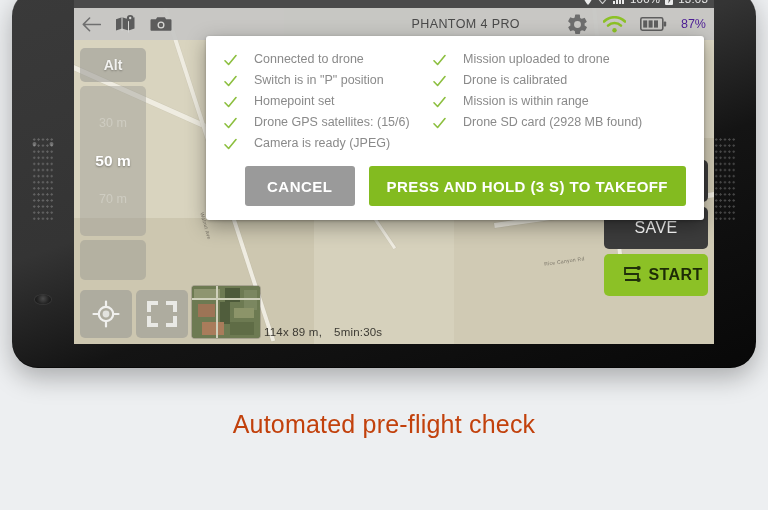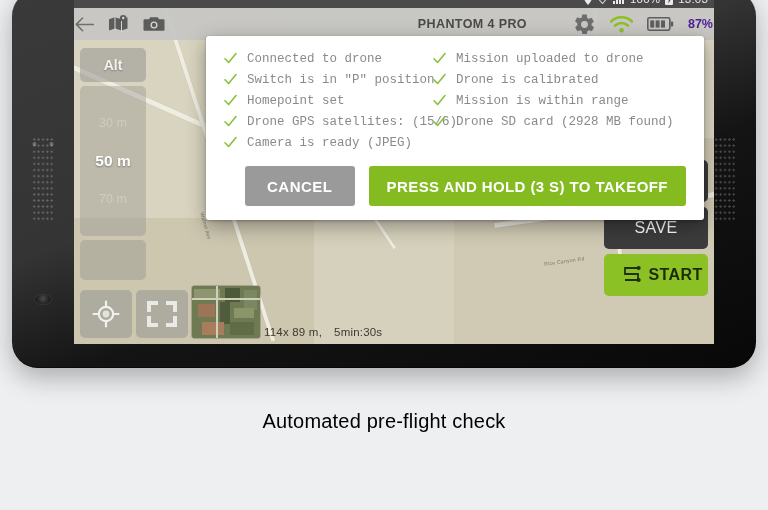--- a/index.html
+++ b/index.html
@@ -64,21 +64,21 @@
   .road {
     position: absolute; background: #efece1; transform-origin: 0 0;
     box-shadow: 0 0 0 .5px rgba(0,0,0,.05);
   }
   .map-label{ position:absolute; font-size:5px; color:#7a7568; letter-spacing:.3px; }
 
   
   .toolbar {
     position: absolute; top: 18px; left: 0; right: 0; height: 32px;
     background: rgba(198,198,196,.93);
-    display: flex; align-items: center; padding: 0 1px; gap: 14px; font-weight: bold;
+    display: flex; align-items: center; padding: 0 8px; gap: 14px;
   }
   .tb-spacer { flex: 1; }
   .tb-title { font-size: 12.5px; color: #4a4a4a; letter-spacing: .4px; }
   .tb-batt-text { font-size: 12.5px; color: #4c1d95; }
   .ico { display: inline-flex; align-items: center; justify-content: center; }
 
   
   .alt-panel { position: absolute; left: 6px; top: 58px; width: 66px; }
   .alt-head {
     height: 34px; background: rgba(150,150,145,.55);
@@ -132,21 +132,21 @@
     padding: 16px 18px 14px 18px;
   }
   .dlg-title {
     font-size: 15.5px; font-weight: 700; color: #4b4b4b;
     letter-spacing: .3px; margin-bottom: 11px;
   }
   .check-grid {
     display: grid; grid-template-columns: 205px 1fr;
     row-gap: 7px; column-gap: 4px; margin-bottom: 16px;
   }
-  .check-row { display: flex; align-items: flex-start; gap: 10px; font-family: Liberation Mono, monospace; }
+  .check-row { display: flex; align-items: flex-end; gap: 17px; }
   .check-label { font-size: 12.5px; color: #8a8a8a; white-space: nowrap; }
   .tick { width: 13px; height: 13px; flex: 0 0 13px; }
 
   .dlg-actions { display: flex; align-items: center; gap: 14px; padding-left: 21px; }
   .btn-cancel {
     background: #9a9a9a; color: #ffffff; border: none;
     height: 40px; padding: 0 22px; border-radius: 3px;
     font-size: 15px; font-weight: 700; letter-spacing: .5px;
     font-family: inherit; cursor: pointer;
   }
@@ -154,21 +154,21 @@
     background: #83bb20; color: #ffffff; border: none; flex: 1;
     height: 40px; border-radius: 3px;
     font-size: 15px; font-weight: 700; letter-spacing: .4px;
     font-family: inherit; cursor: pointer;
   }
   .takeoff-ico { position: absolute; right: -42px; top: 148px; }
 
   
   .caption {
     position: absolute; left: 0; right: 0; top: 410px;
-    text-align: center; font-size: 20px; color: #000000;
+    text-align: center; font-size: 25px; color: #c2410c;
     letter-spacing: .2px;
   }
 </style>
 </head>
 <body>
 
 <div id="stage">
 
   <div class="tablet-outer">
 

